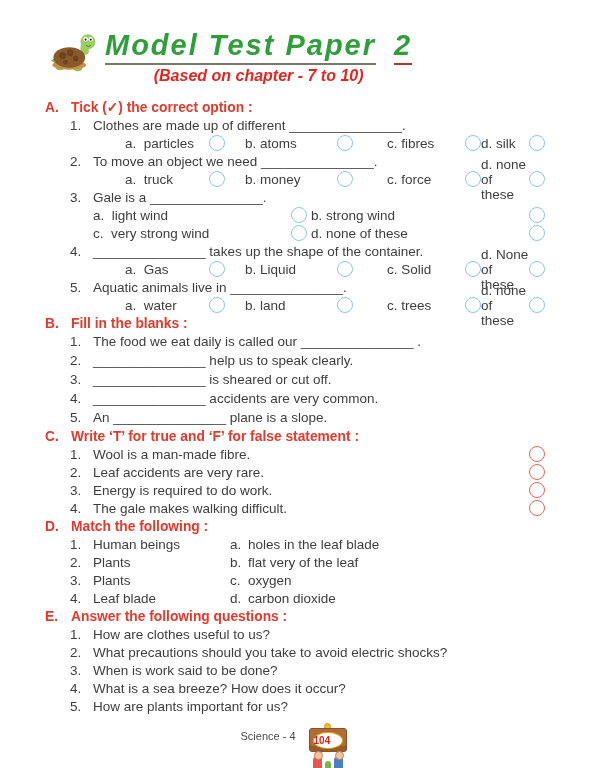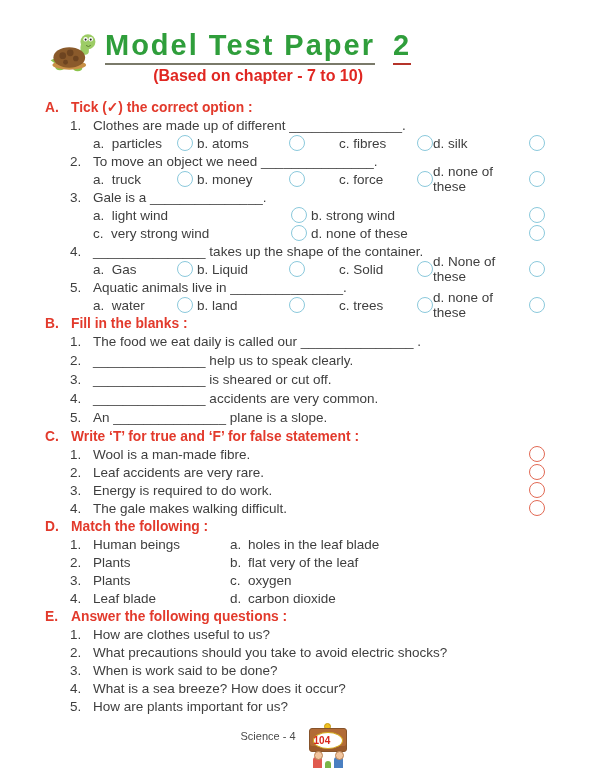--- a/index.html
+++ b/index.html
@@ -4,37 +4,37 @@
 <style>
   * { margin:0; padding:0; box-sizing:border-box; }
   html,body { background:#ffffff; }
   .page {
     width:601px; height:768px; background:#ffffff; overflow:hidden;
     padding:26px 56px 0 45px;
     font-family:"Liberation Sans", sans-serif;
     font-size:13.5px; color:#3e3e3e;
   }
   
-  .header { display:flex; align-items:flex-start; margin-bottom:6px; min-height:66px; }
+  .header { display:flex; align-items:flex-start; margin-bottom:6px; min-height:66px;font-style:italic; }
   .turtle { width:56px; height:50px; flex:0 0 auto; }
   .title-wrap { display:inline-block; text-align:center; margin-left:4px; margin-top:2px; }
   .title-line { font-size:29px; font-weight:800; color:#2f9e3b; letter-spacing:2px; line-height:34px; }
   .t-main { border-bottom:2px solid #7a7a6a; padding-bottom:2px; }
   .t-num  { border-bottom:2px solid #b5342a; padding-bottom:2px; margin-left:8px; }
   .subtitle { font-size:16px; font-weight:bold; color:#e02722; margin-top:4px; line-height:20px; }
   
   .sec-head { display:flex; height:18px; align-items:center; font-weight:bold; color:#e23a2c; font-size:13.8px; }
   .sec-letter { width:26px; flex:0 0 auto; }
   .row { display:flex; align-items:center; padding-left:25px; min-height:18px; }
   .num { width:23px; flex:0 0 auto; }
   .qtext { white-space:pre-wrap; }
   .opt-row { display:flex; align-items:center; height:18px; padding-left:48px; }
   .opt { display:flex; align-items:center; justify-content:space-between; height:18px; }
   .opt-label { white-space:pre-wrap; }
-  .w1 { width:100px; } .w2 { width:112px; padding-left:4px; } .w3 { width:96px; padding-left:2px;margin-left:32px; } .w4 { flex:1; }
+  .w1 { width:100px;margin-left:32px; } .w2 { width:112px; padding-left:4px;margin-left:16px; } .w3 { width:96px; padding-left:2px;margin-left:32px; } .w4 { flex:1; }
   .h1 { width:214px; } .h2 { flex:1; padding-left:4px; }
   .bubble {
     width:16px; height:16px; border:1.6px solid #8bc9dc; border-radius:50%;
     flex:0 0 auto; background:transparent; display:inline-block;
   }
   .red-bubble { border-color:#e26a55; }
   .b-row { height:19px; }
   .c-row { height:17.5px; }
   .c-row .qtext { flex:1; }
   .d-row { height:17.5px; }

